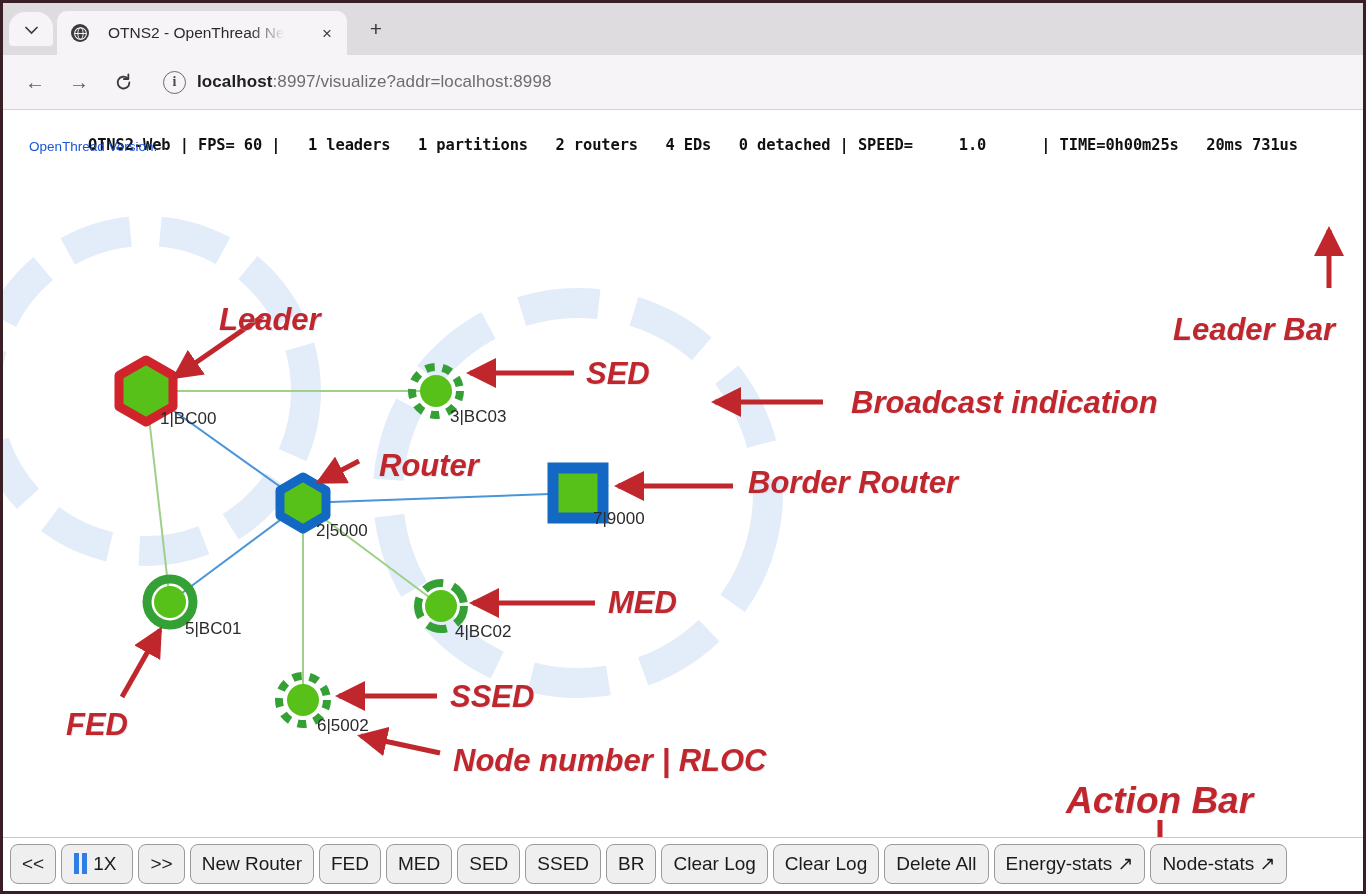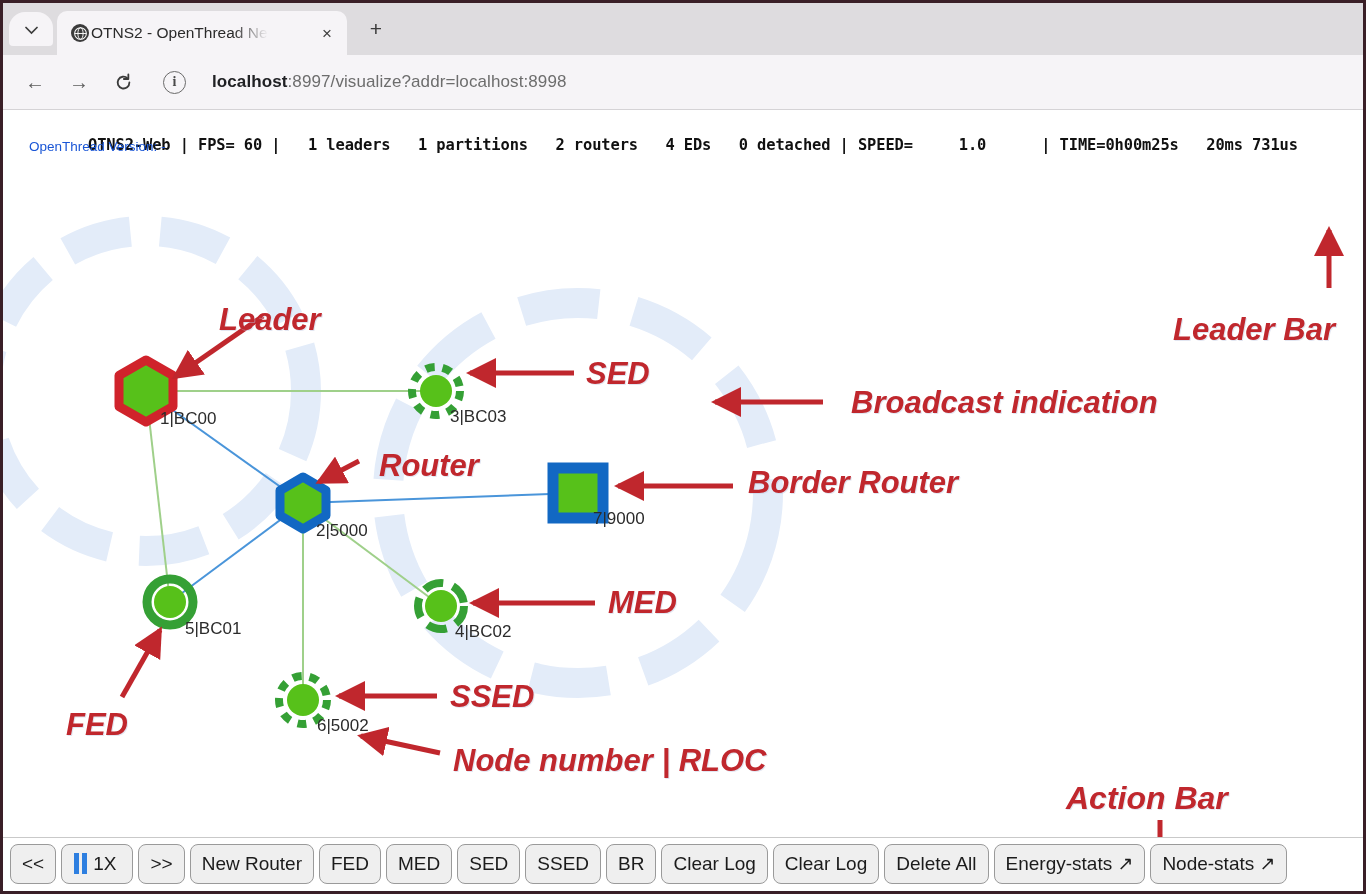--- a/index.html
+++ b/index.html
@@ -50,21 +50,21 @@
     position: relative;
     margin-left: 4px;
     height: 44px;
     min-width: 290px;
     background: #f6f4f7;
     border-radius: 10px 10px 0 0;
     display: flex;
     align-items: center;
     padding: 0 10px 0 14px;
     box-sizing: border-box;
-    gap: 2px;
+    gap: 19px;
   }
   .tab-favicon {
     width: 18px; height: 18px;
     border-radius: 50%;
     background: #3b3b3b;
     display: flex; align-items: center; justify-content: center;
     flex: 0 0 auto;
   }
   .tab-favicon svg { display:block; }
   .tab-title {
@@ -123,21 +123,21 @@
     width: 21px; height: 21px;
     border: 1.7px solid #6a6a6a;
     border-radius: 50%;
     display: flex; align-items: center; justify-content: center;
     font-size: 14px;
     color: #4a4a4a;
     font-family: "Liberation Serif", serif;
     font-weight: bold;
     flex: 0 0 auto;
   }
-  .url { color: #6d6d6d; letter-spacing: .1px; margin-left: 15px; }
+  .url { color: #6d6d6d; letter-spacing: .1px; }
   .url b { color: #202124; font-weight: 700; }
 
   
   .page {
     position: relative;
     height: 779px;
     background: #ffffff;
     overflow: hidden;
   }
 
@@ -360,21 +360,21 @@
     <div class="ann" style="left:216px; top:192px; font-size:31px;">Leader</div>
     <div class="ann" style="left:583px; top:246px; font-size:31px;">SED</div>
     <div class="ann" style="left:848px; top:275px; font-size:31px;">Broadcast indication</div>
     <div class="ann" style="left:1170px;top:202px; font-size:31px;">Leader Bar</div>
     <div class="ann" style="left:352px; top:338px; font-size:31px;margin-left:24px;">Router</div>
     <div class="ann" style="left:745px; top:355px; font-size:31px;text-align:right;">Border Router</div>
     <div class="ann" style="left:605px; top:475px; font-size:31px;">MED</div>
     <div class="ann" style="left:447px; top:569px; font-size:31px;">SSED</div>
     <div class="ann" style="left:63px;  top:597px; font-size:31px;">FED</div>
     <div class="ann" style="left:450px; top:633px; font-size:31px;">Node number |  RLOC</div>
-    <div class="ann" style="left:1063px;top:670px; font-size:32px;">Action Bar</div>
+    <div class="ann" style="left:1063px;top:670px; font-size:37px;">Action Bar</div>
     <div class="ann" style="left:316px; top:741px; font-size:31px;">Add-node buttons</div>
 
     <div class="actionbar">
       <div class="btn">&lt;&lt;</div>
       <div class="btn speed">
         <span class="pause-bars">
             <i></i>
             <i></i>
           </span>
         <span>1X</span>

